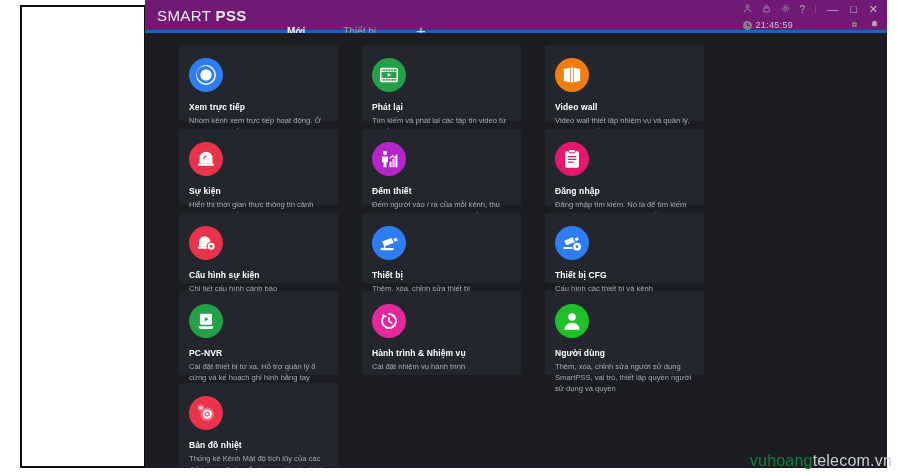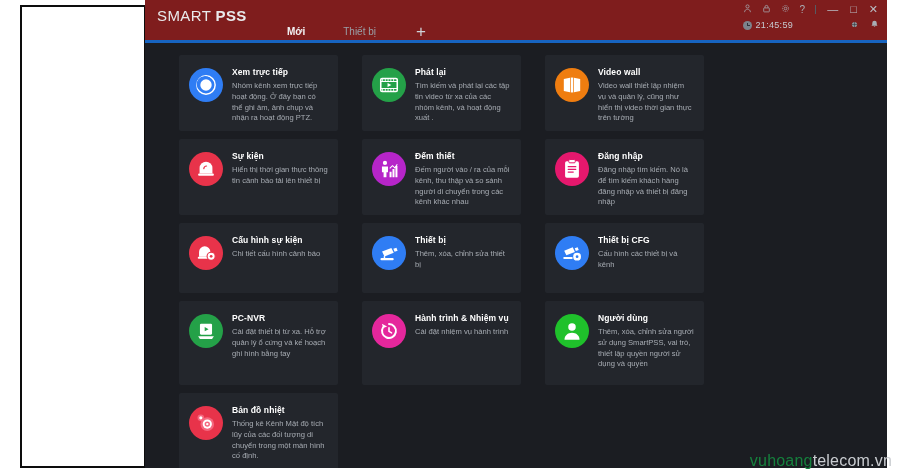--- a/index.html
+++ b/index.html
@@ -39,22 +39,22 @@
     top: 0px;
     width: 742px;
     height: 468px;
     background: #1b1d22;
     overflow: hidden;
   }
 
   
   #title-bar {
     position: relative;
-    height: 43px;
-    background: #7f1d1d;
+    height: 33px;
+    background: #701a75;
     border-bottom: 3px solid #1764c0;
     box-sizing: border-box;
   }
   #brand {
     position: absolute;
     left: 12px;
     top: 7px;
     font-size: 15px;
     letter-spacing: 0.4px;
     color: #e9eaec;
@@ -174,20 +174,21 @@
   }
   .card {
     background: #23262c;
     border-radius: 2px;
     height: 76px;
     padding: 11px 10px 10px 10px;
     box-sizing: border-box;
     display: flex;
     gap: 9px;
     cursor: default;
+    flex-direction: column;
   }
   .card.tall { height: 84px; }
   .card.short { height: 70px; }
   .icon-wrap {
     width: 34px; height: 34px; flex: 0 0 34px;
     border-radius: 50%;
     display: flex; align-items: center; justify-content: center;
     margin-top: 2px;
   }
   .icon-wrap svg { display: block; }

